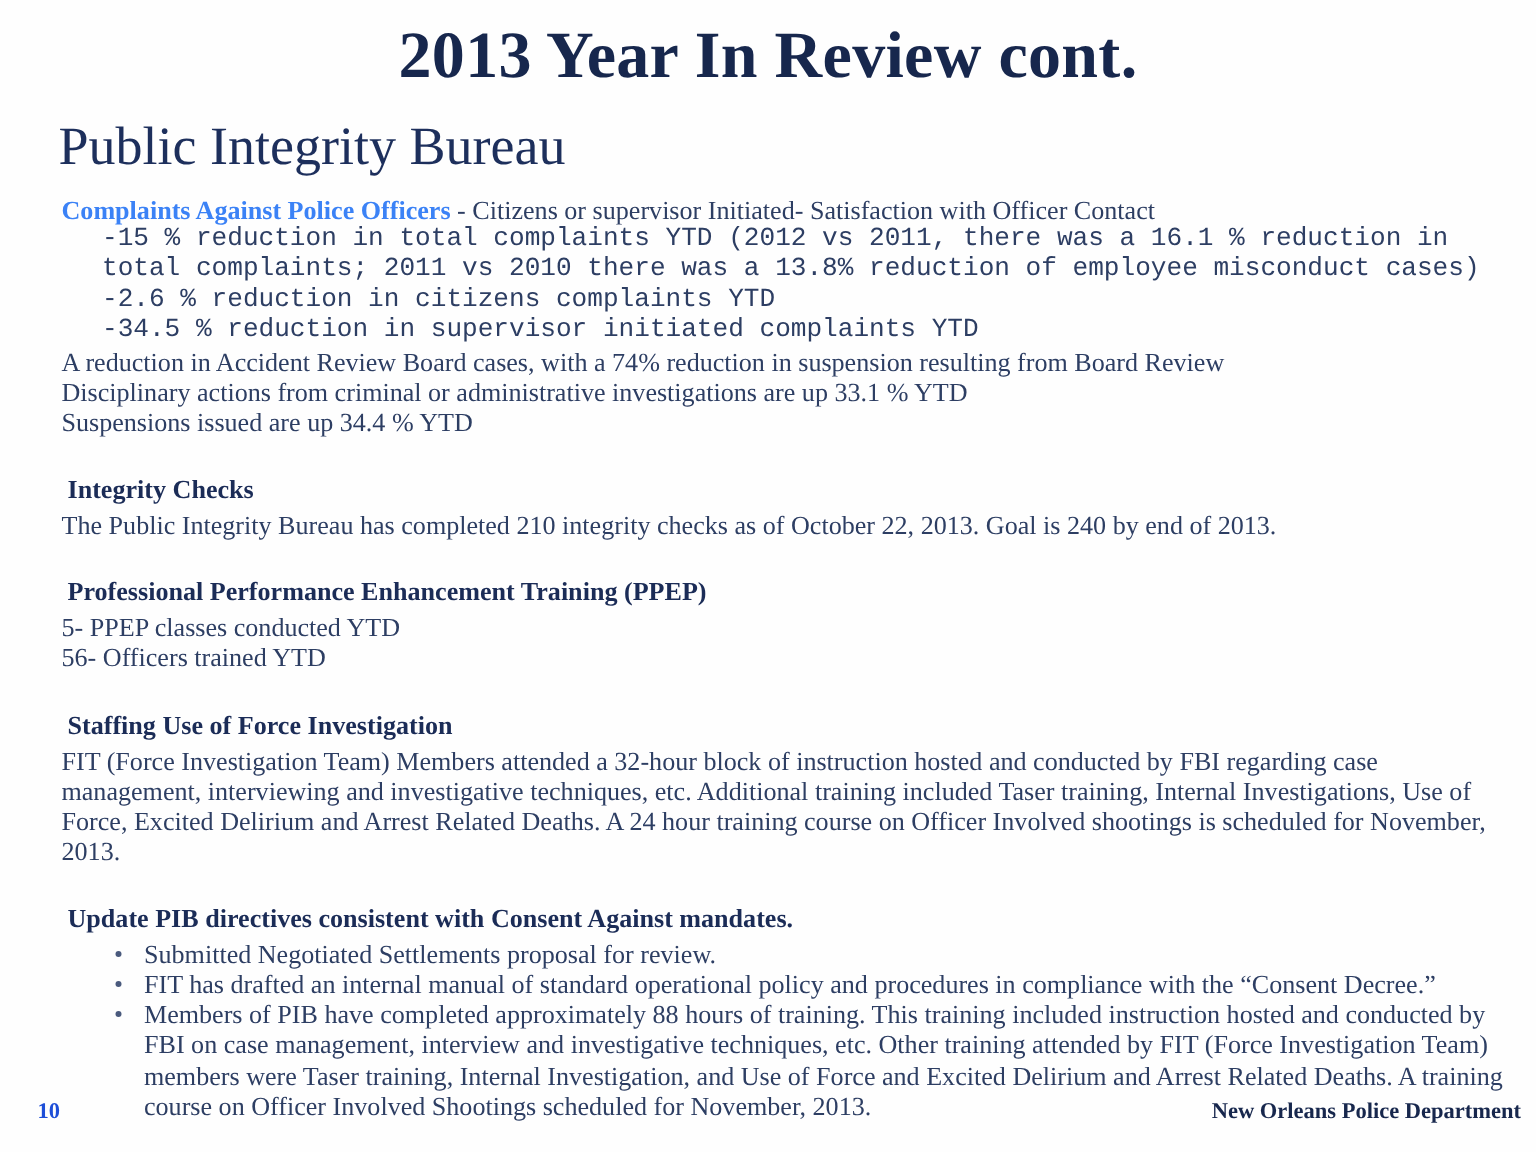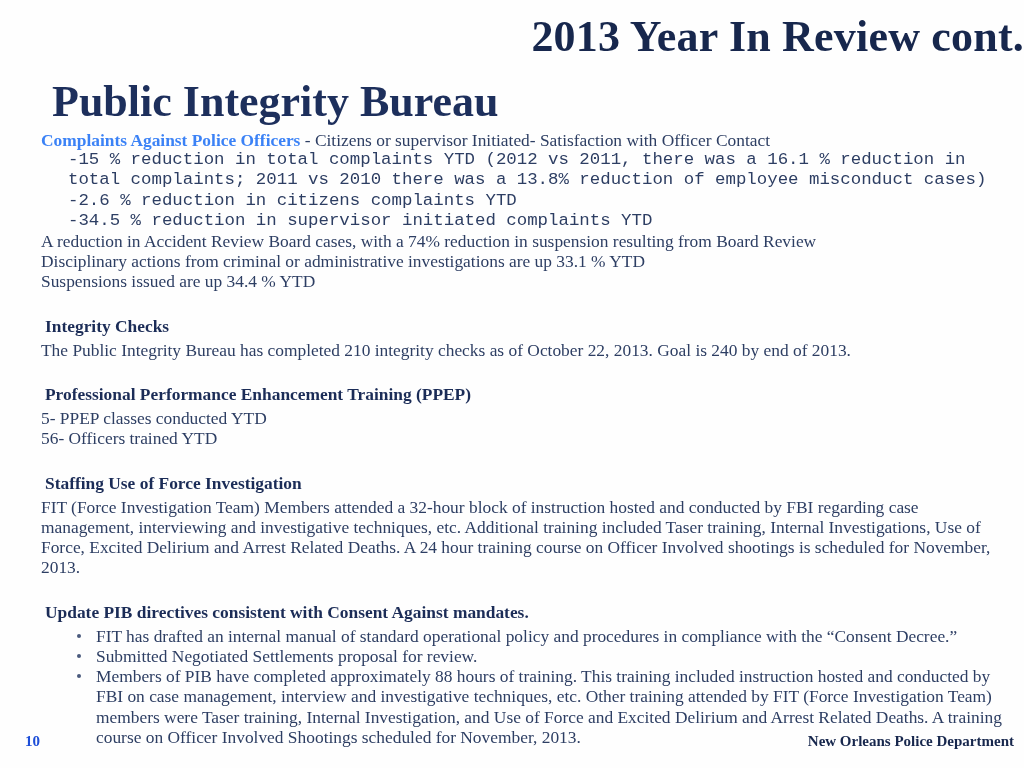--- a/index.html
+++ b/index.html
@@ -21,34 +21,34 @@
     height: 768px;
     background: #fefefe;
   }
 
   
   .slide-title {
     position: absolute;
     top: 14px;
     left: 0;
     width: 1024px;
-    text-align: right;
+    text-align: center;
     font-size: 44px;
     font-weight: bold;
     color: #17274d;
     letter-spacing: 0.2px;
     line-height: 1.06;
     white-space: nowrap;
   }
   .slide-subtitle {
     position: absolute;
     top: 79px;
-    left: 52px;
-    font-size: 44px;
-    font-weight: bold;
+    left: 39px;
+    font-size: 36px;
+    font-weight: normal;
     color: #1d2f5c;
     line-height: 1.05;
   }
 
   
   .body-block {
     position: absolute;
     top: 130px;
     left: 41px;
     width: 962px;
@@ -155,25 +155,25 @@
     <p class="para section-head">Staffing  Use of Force Investigation</p>
     <p class="para">FIT  (Force Investigation Team) Members attended a 32-hour block of instruction hosted and conducted by FBI regarding case management, interviewing and investigative techniques, etc. Additional training included Taser training, Internal Investigations, Use of Force, Excited Delirium and Arrest Related Deaths.  A  24 hour training course on Officer Involved shootings  is scheduled for November, 2013.</p>
 
     <div class="spacer"></div>
 
     <p class="para section-head">Update PIB directives consistent with Consent Against mandates.</p>
 
     <ul class="bullets">
       <li>
         <span class="dot"></span>
-        <span>FIT has drafted an internal manual of standard operational policy and procedures in compliance with the “Consent Decree.”</span>
+        <span>Submitted Negotiated Settlements proposal for review.</span>
       </li>
       <li>
         <span class="dot"></span>
-        <span>Submitted Negotiated Settlements proposal for review.</span>
+        <span>FIT has drafted an internal manual of standard operational policy and procedures in compliance with the “Consent Decree.”</span>
       </li>
       <li>
         <span class="dot"></span>
         <span>Members of PIB have completed approximately 88 hours of training. This training included instruction hosted and conducted by FBI on case management, interview and investigative techniques, etc.  Other training attended by FIT  (Force Investigation Team) members were Taser training, Internal Investigation, and Use of Force and Excited Delirium and Arrest Related Deaths.  A training course on Officer Involved Shootings scheduled for November, 2013.</span>
       </li>
     </ul>
 
   </div>
 
   <div class="page-number">10</div>

